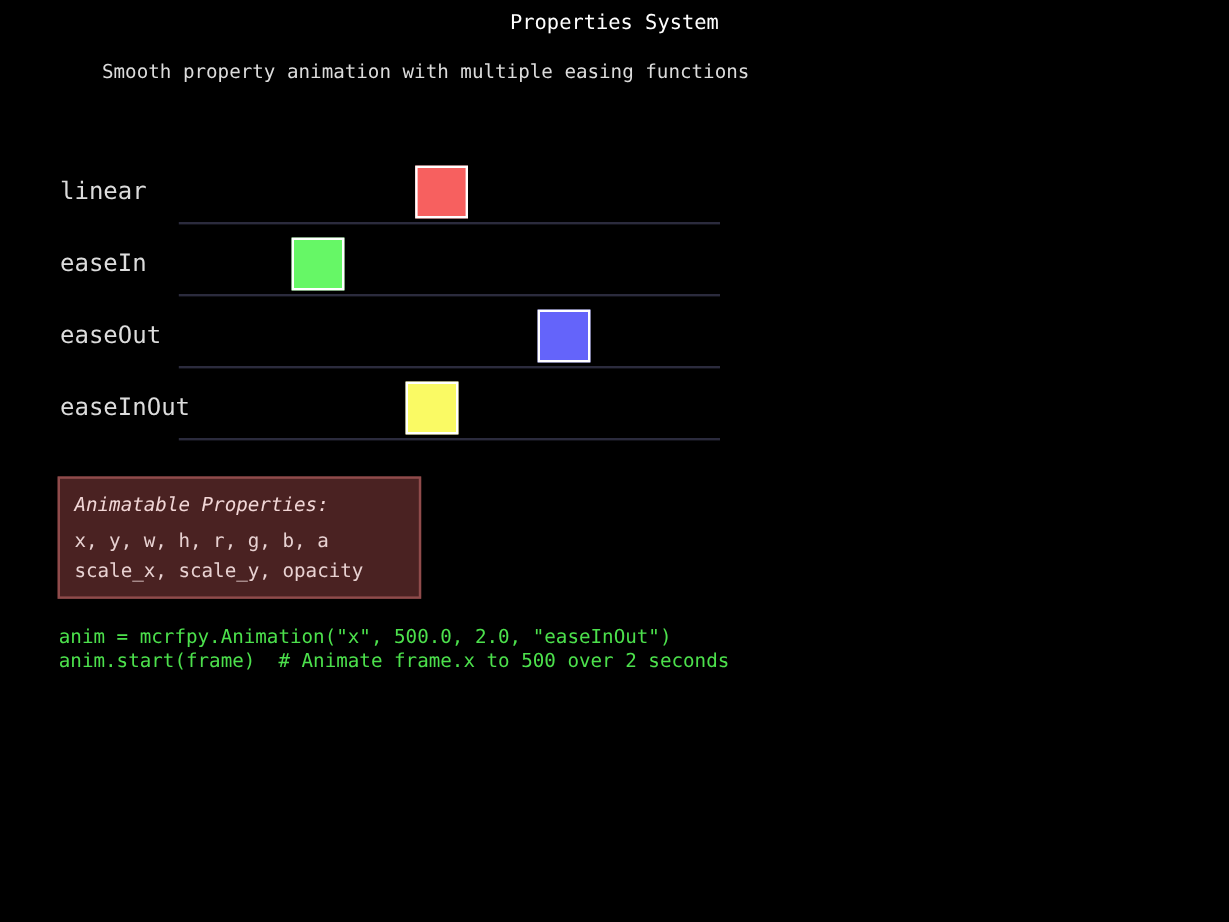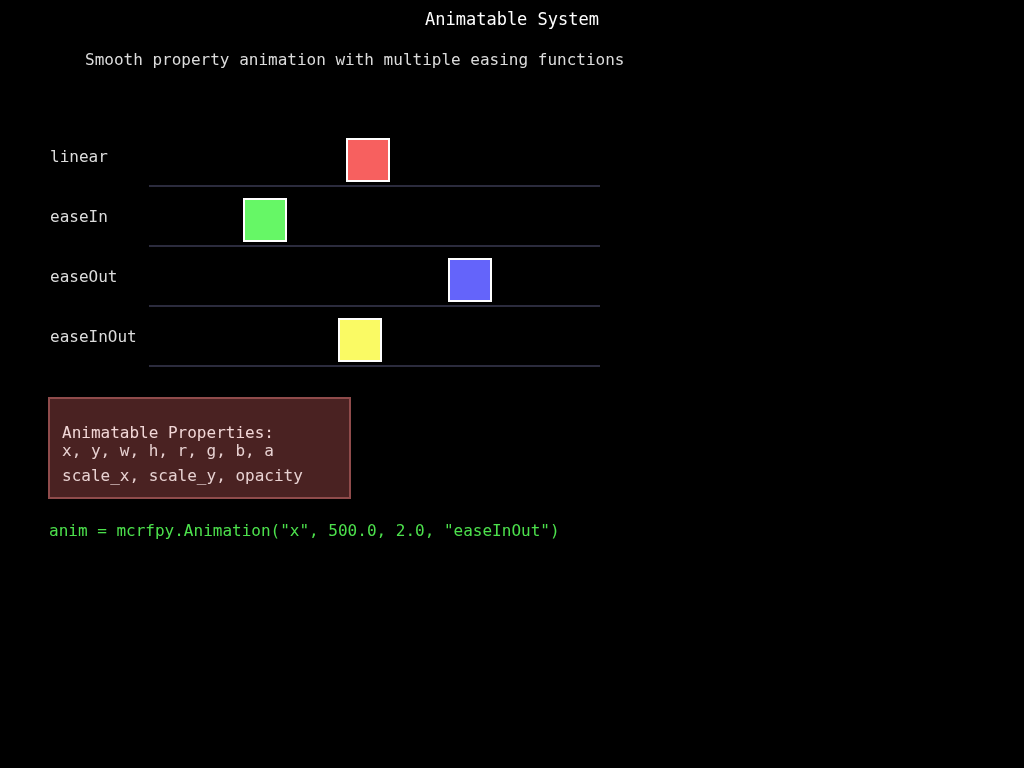--- a/index.html
+++ b/index.html
@@ -49,21 +49,21 @@
   .track {
     position: absolute;
     left: 0;
     width: 1024px;
     height: 60px;
   }
   .track-label {
     position: absolute;
     left: 50px;
     color: #dcdcdc;
-    font-size: 16px;
+    font-size: 20px;
     white-space: pre;
   }
   .track-line {
     position: absolute;
     left: 149px;
     width: 451px;
     height: 2px;
     background: #2b2b3d;
   }
   .anim-box {
@@ -81,24 +81,25 @@
     top: 397px;
     width: 303px;
     height: 102px;
     background: #4a2222;
     border: 2px solid #8f4b4b;
     box-sizing: border-box;
   }
   .props-title {
     position: absolute;
     left: 12px;
-    top: 24px;
+    top: 12px;
     color: #f2d7d7;
     font-size: 16px;
     white-space: pre;
+    font-style: italic;
   }
   .props-line {
     position: absolute;
     left: 12px;
     color: #e8d2d2;
     font-size: 16px;
     white-space: pre;
     text-align: center;
   }
   .props-line.l1 { top: 42px; }
@@ -115,21 +116,21 @@
     font-size: 16px;
     line-height: 20px;
     white-space: pre;
   }
 </style>
 </head>
 <body>
 
 <div id="stage" style="background: rgb(0, 0, 0);">
 
-  <div class="title" style="color: rgb(255, 255, 255);">Animatable System</div>
+  <div class="title" style="color: rgb(255, 255, 255);">Properties System</div>
   <div class="subtitle" style="color: rgb(220, 220, 220); margin-left: 36px;">Smooth property animation with multiple easing functions</div>
 
   <div class="track">
     <div class="track-label" style="top: 147px; color: rgb(220, 220, 220);">linear</div>
     <div class="track-line" style="top: 185px; background: rgb(43, 43, 61);"></div>
     <div class="anim-box" style="left: 346px; top: 138px; background: rgb(247, 96, 95); border-color: rgb(255, 255, 255);"></div>
   </div>
 
   <div class="track">
     <div class="track-label" style="top: 207px; color: rgb(220, 220, 220);">easeIn</div>
@@ -150,15 +151,16 @@
   </div>
 
   <div class="props-panel" style="background: rgb(74, 34, 34); border-color: rgb(143, 75, 75);">
     <div class="props-title">Animatable Properties:</div>
     <div class="props-line l1">x, y, w, h, r, g, b, a</div>
     <div class="props-line l2">scale_x, scale_y, opacity</div>
   </div>
 
   <div class="code-block">
     <div class="code-line" style="color: rgb(76, 224, 76);">anim = mcrfpy.Animation("x", 500.0, 2.0, "easeInOut")</div>
+    <div class="code-line" style="color: rgb(76, 224, 76);">anim.start(frame)  # Animate frame.x to 500 over 2 seconds</div>
   </div>
 
 </div>
 
 </body></html>

